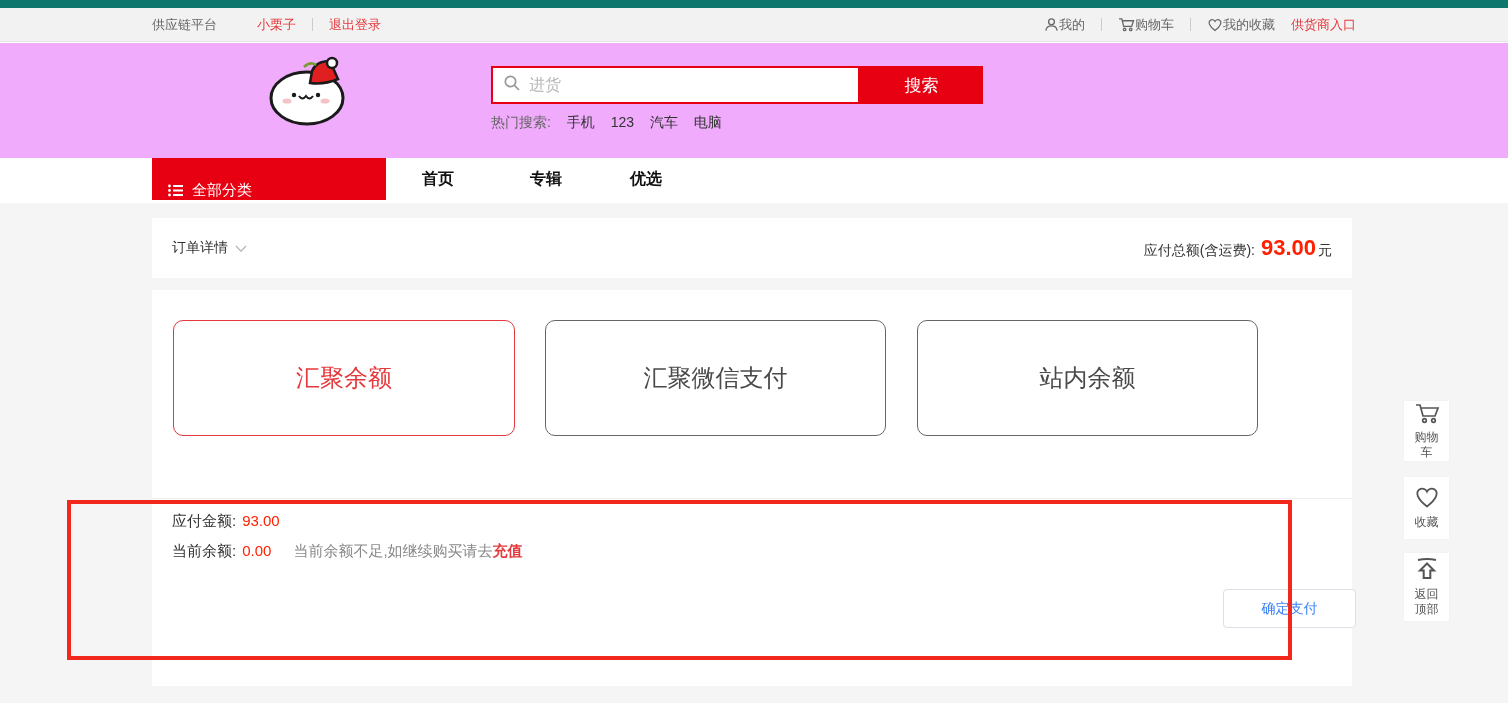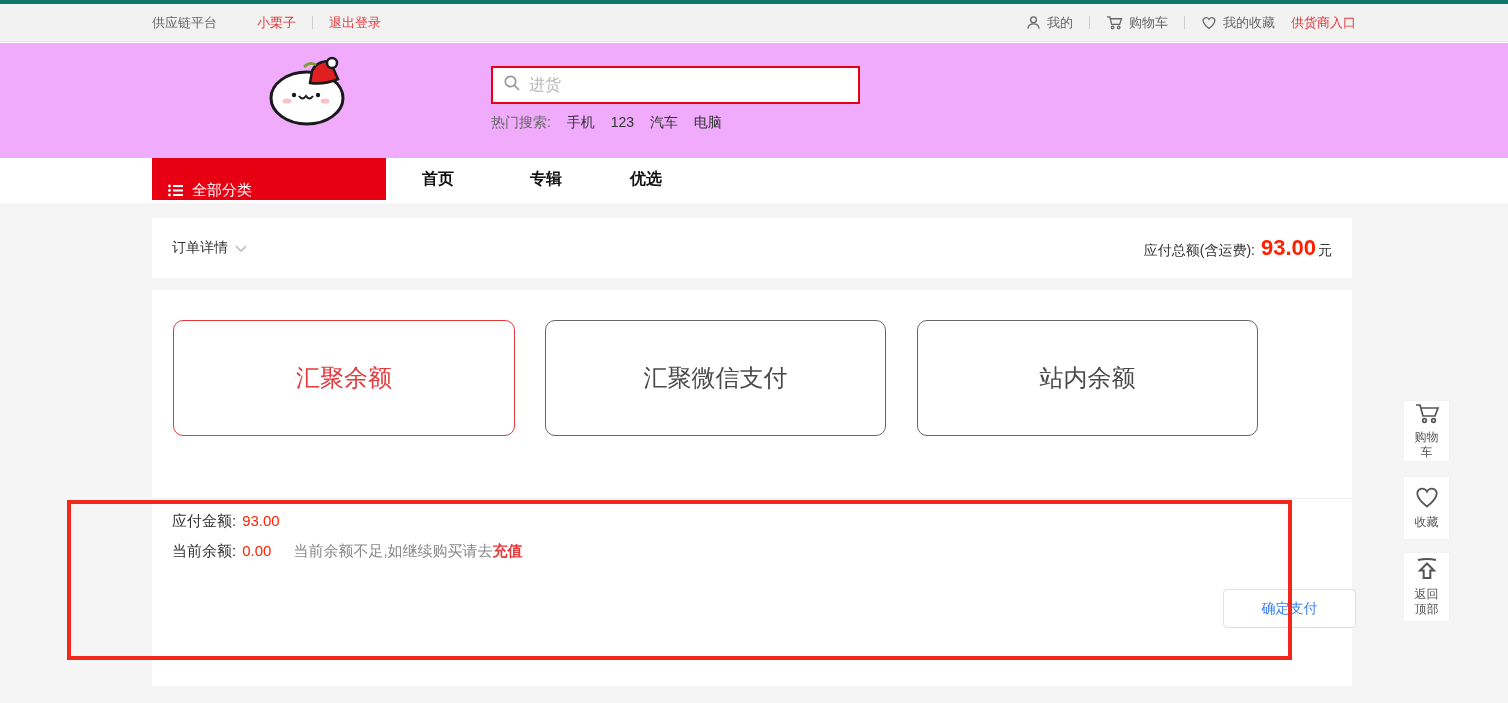--- a/index.html
+++ b/index.html
@@ -1,29 +1,29 @@
 <!DOCTYPE html>
 <html><head>
 <meta charset="utf-8">
 <style>
   * { margin:0; padding:0; box-sizing:border-box; }
   body { font-family:"Liberation Sans","DejaVu Sans",sans-serif; background:#fff; }
   .page { position:relative; width:1508px; height:703px; overflow:hidden; background:#fff; }
 
   
   .topbar { position:absolute; left:0; top:0; width:1508px; height:42px;
-            background:#f2f2f2; border-top:4px solid #0f766e; border-bottom:1px solid #e6e6e6;
+            background:#f2f2f2; border-top:8px solid #0f766e; border-bottom:1px solid #e6e6e6;
             display:flex; align-items:center; justify-content:space-between;
             padding:0 152px; font-size:13px; color:#666; }
   .tb-group { display:flex; align-items:center; }
   .tb-text { color:#666; }
   .tb-red { color:#e4393c; cursor:pointer; text-decoration:none; }
   .tb-gap { margin-left:40px; }
   .tb-divider { width:1px; height:13px; background:#ccc; margin:0 16px; }
-  .tb-item { display:flex; align-items:center; gap:6px; color:#666; cursor:pointer; text-decoration:none; }
+  .tb-item { display:flex; align-items:center; color:#666; cursor:pointer; text-decoration:none; }
   .tb-item svg { display:block; }
 
   
   .header { position:absolute; left:0; top:43px; width:1508px; height:115px; background:#f0abfc; }
   .logo { position:absolute; left:252px; top:12px; width:118px; height:72px; cursor:pointer; }
   .searchbox { position:absolute; left:491px; top:23px; width:492px; height:38px; display:flex; }
   .search-input-wrap { display:flex; align-items:center; width:369px; height:38px;
                        border:2px solid #e60012; background:#fff; padding-left:10px; }
   .search-input-wrap input { border:none; outline:none; flex:1; font-size:16px; color:#333;
                              margin-left:8px; font-family:inherit; }
@@ -142,20 +142,21 @@
       </svg>
     </div>
     <div class="searchbox">
       <div class="search-input-wrap">
         <span><svg width="18" height="18" viewBox="0 0 18 18" fill="none" stroke="#999" stroke-width="1.7">
               <circle cx="7.5" cy="7.5" r="5.2"></circle>
               <line x1="11.6" y1="11.6" x2="16" y2="16"></line>
             </svg></span>
         <input type="text" placeholder="进货" style="">
       </div>
+      <button class="search-btn">搜索</button>
     </div>
     <div class="hot-row">
       <span>热门搜索:</span>
       <a class="hot-word">手机</a>
       <a class="hot-word">123</a>
       <a class="hot-word">汽车</a>
       <a class="hot-word">电脑</a>
     </div>
   </div>
 

